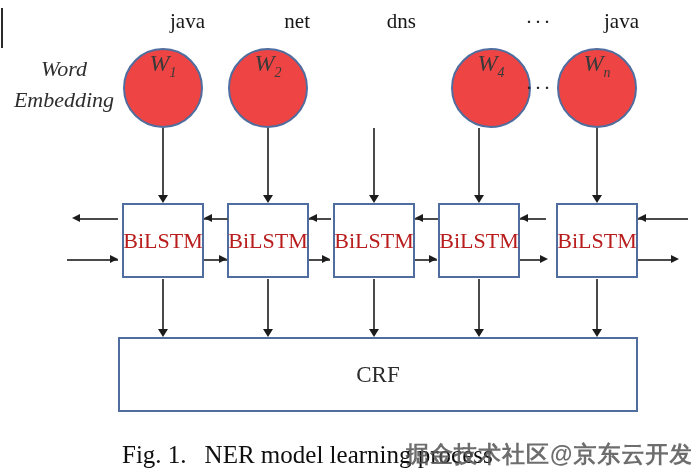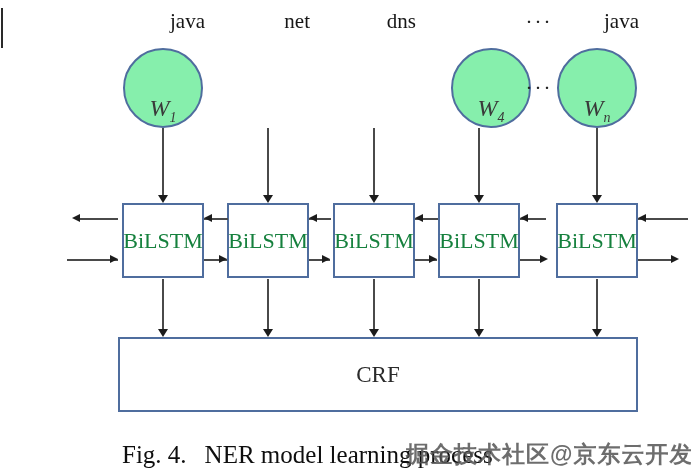--- a/index.html
+++ b/index.html
@@ -5,28 +5,28 @@
   html,body{margin:0;padding:0;background:#ffffff;}
   .stage{
     position:relative;width:691px;height:476px;background:#ffffff;overflow:hidden;
     font-family:"Liberation Serif", serif;color:#1c1c1c;
   }
   
   .token{position:absolute;top:9px;width:84px;text-align:right;
          font-size:21px;color:#161616;}
   
   .circle{position:absolute;top:48px;width:80px;height:80px;border-radius:50%;
-          border:2.5px solid #4f6d9e;background:#86efac;box-sizing:border-box;
-          display:flex;align-items:flex-end;justify-content:center;}
+          border:2.5px solid #4f6d9e;background:#ef4444;box-sizing:border-box;
+          display:flex;align-items:flex-start;justify-content:center;}
   .wlabel{font-style:italic;font-size:24px;color:#3a3a3a;}
   .wlabel sub{font-size:14px;font-style:italic;}
   
   .box{position:absolute;top:203px;width:82px;height:75px;box-sizing:border-box;
        border:2.5px solid #4f6d9e;background:#fff;display:flex;align-items:center;
-       justify-content:center;font-size:22px;color:#15803d;}
+       justify-content:center;font-size:22px;color:#b91c1c;}
   
   .crf{position:absolute;left:118px;top:337px;width:520px;height:75px;box-sizing:border-box;
        border:2.5px solid #4f6d9e;background:#fff;display:flex;align-items:center;
        justify-content:center;font-size:23px;color:#2b2b2b;}
   
   .vl{position:absolute;width:1.5px;background:#4a4a4a;}
   .hl{position:absolute;height:1.5px;background:#4a4a4a;}
   .td{position:absolute;width:0;height:0;border-left:5px solid transparent;
       border-right:5px solid transparent;border-top:8px solid #1c1c1c;}
   .tl{position:absolute;width:0;height:0;border-top:4.5px solid transparent;
@@ -49,29 +49,36 @@
              font-size:23px;color:rgba(84,84,84,0.85);letter-spacing:1px;}
   .edge{position:absolute;left:1px;top:8px;width:2px;height:40px;background:#2a2a2a;}
 </style>
 </head>
 <body>
 
 <div class="stage">
 
   <div class="edge"></div>
 
+  <div class="we">
+    <div>Word</div>
+    <div>Embedding</div>
+  </div>
 
   <div class="token" style="left:121px">java</div>
   <div class="token" style="left:332px">dns</div>
   <div class="token" style="left:226px">net</div>
   <div class="dots" style="left:519px;top:10px">···</div>
   <div class="token" style="left:555px">java</div>
 
   <div class="circle" style="left:123px">
     <span class="wlabel"><i>W</i><sub>1</sub></span>
+  </div>
+  <div class="circle" style="left:228px">
+    <span class="wlabel"><i>W</i><sub>2</sub></span>
   </div>
   <div class="circle" style="left:451px">
     <span class="wlabel"><i>W</i><sub>4</sub></span>
   </div>
   <div class="dots" style="left:519px;top:76px">···</div>
   <div class="circle" style="left:557px">
     <span class="wlabel"><i>W</i><sub>n</sub></span>
   </div>
 
   <div class="vl" style="left:162px;top:128px;height:67px"></div>
@@ -124,18 +131,18 @@
   <div class="vl" style="left:373px;top:279px;height:51px"></div>
   <div class="td" style="left:369px;top:329px"></div>
   <div class="vl" style="left:478px;top:279px;height:51px"></div>
   <div class="td" style="left:474px;top:329px"></div>
   <div class="vl" style="left:596px;top:279px;height:51px"></div>
   <div class="td" style="left:592px;top:329px"></div>
 
   <div class="crf">CRF</div>
 
   <div class="caption">
-    <span class="figlabel">Fig. 4.</span><span>NER model learning process</span>
+    <span class="figlabel">Fig. 1.</span><span>NER model learning process</span>
   </div>
 
   <div class="watermark">掘金技术社区@京东云开发者</div>
 
 </div>
 
 </body></html>

